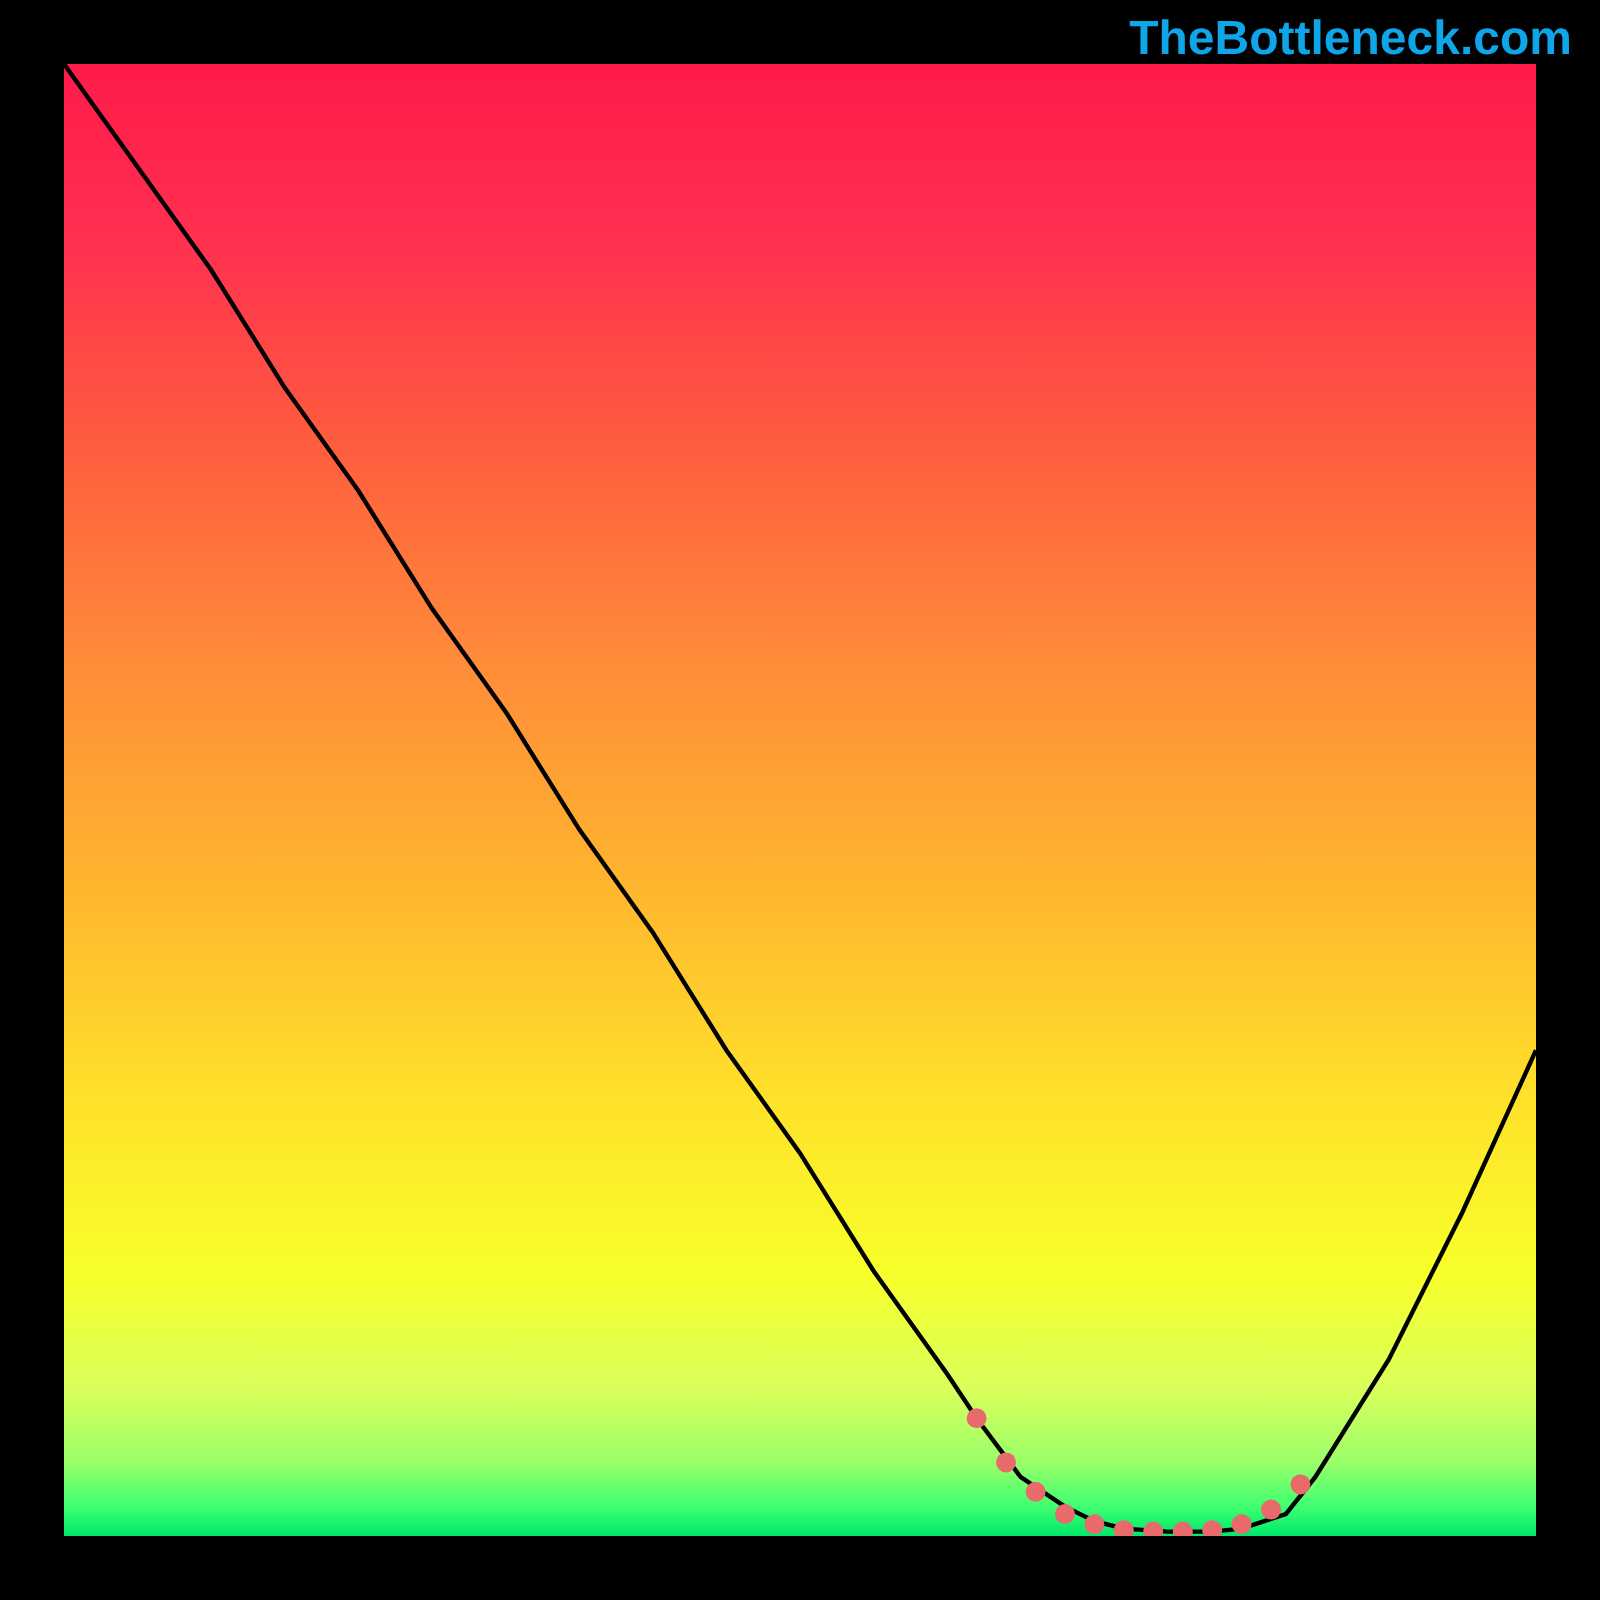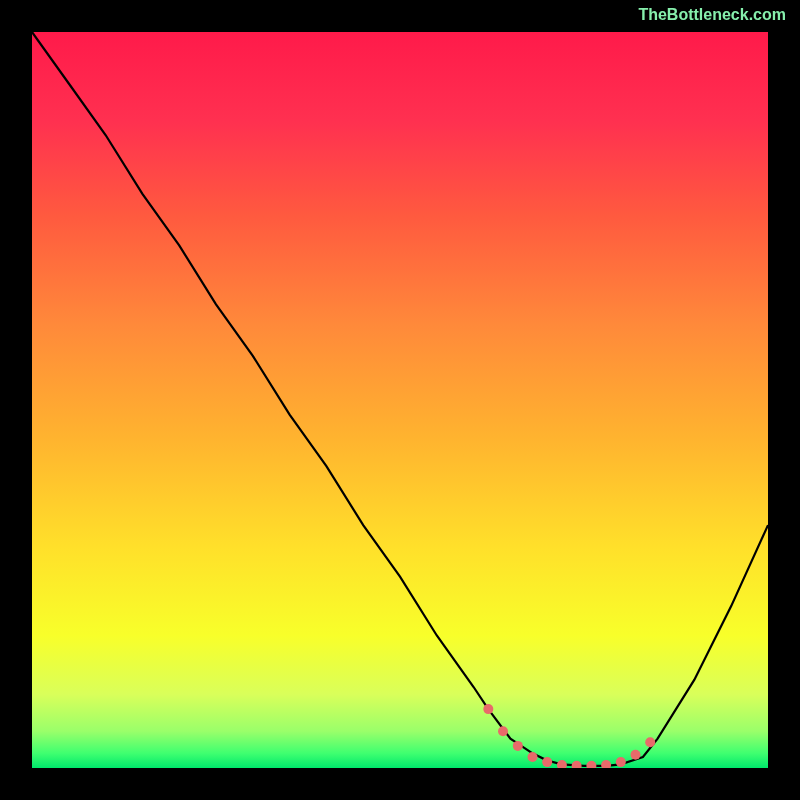--- a/index.html
+++ b/index.html
@@ -1,17 +1,17 @@
 <!DOCTYPE html>
 <html><head>
 <meta charset="utf-8">
 <style>
   * { margin: 0; padding: 0; box-sizing: border-box; }
   body { width: 800px; height: 800px; background: #000; position: relative; font-family: Arial, sans-serif; }
-  .watermark { position: absolute; top: 6px; right: 14px; color: #86efac; font-size: 16px; font-weight: bold; z-index: 10; }
+  .watermark { position: absolute; top: 6px; right: 14px; color: #0ea5e9; font-size: 24px; font-weight: bold; z-index: 10; }
   .plot-area { position: absolute; top: 32px; left: 32px; width: 736px; height: 736px; }
   .gradient-bg { position: absolute; top: 0; left: 0; width: 100%; height: 100%; }
   svg.curve { position: absolute; top: 0; left: 0; width: 100%; height: 100%; }
 </style>
 </head>
 <body>
 
 <div class="watermark">TheBottleneck.com</div>
 
 <div class="plot-area">

